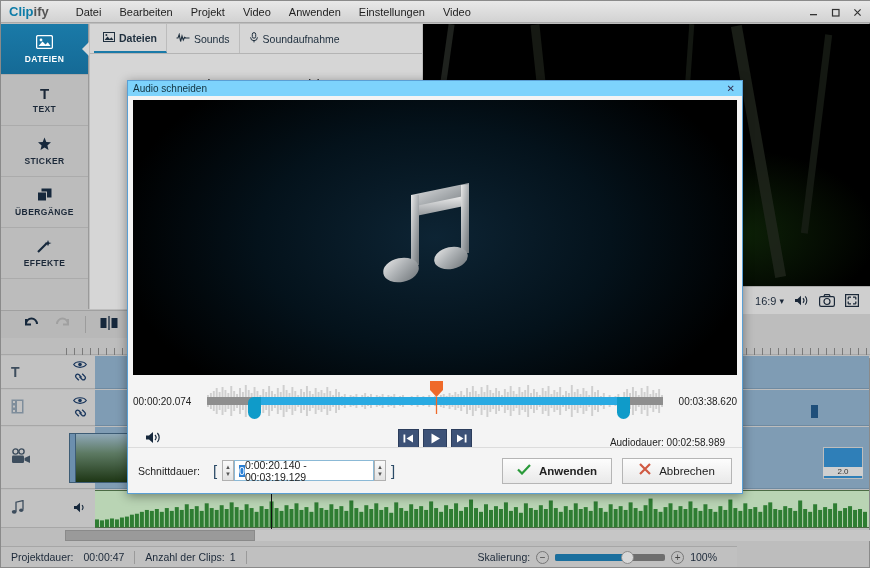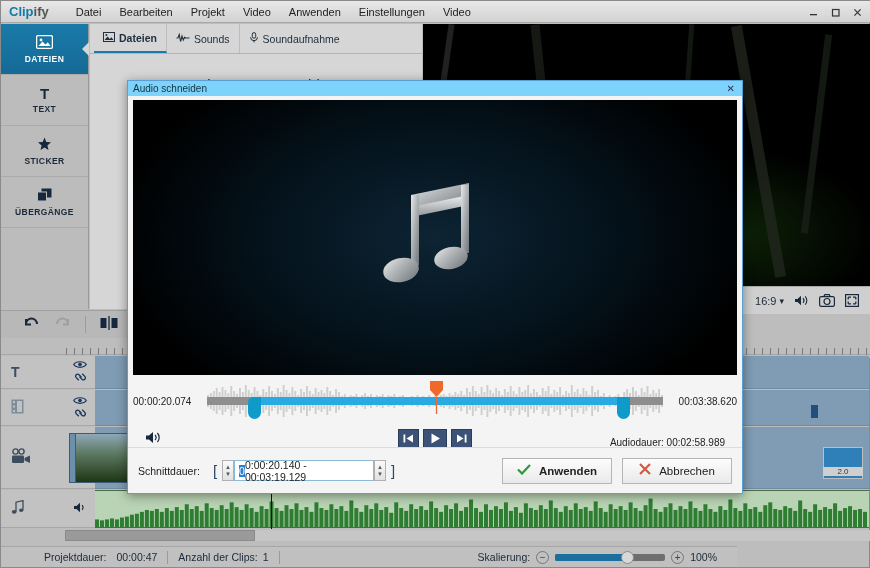--- a/index.html
+++ b/index.html
@@ -176,21 +176,21 @@
     position: absolute; left: 64px; top: 529px; width: 806px; height: 11px;
     background: #c6c6c6;
   }
   .scrollthumb {
     position: absolute; left: 0; top: 0; height: 11px; width: 190px;
     background: #9a9a9a; border: 1px solid #8a8a8a;
   }
   .statusbar {
     position: absolute; left: 0; bottom: 0; width: 736px; height: 21px;
     background: #c0c0c0; border-top: 1px solid #a6a6a6;
-    display: flex; align-items: center; color: #1b2838; font-size: 10.5px; padding-left: 33px;
+    display: flex; align-items: center; color: #1b2838; font-size: 10.5px;
   }
   .statusbar .sitem { padding: 0 10px; }
   .statusbar .ssep { width: 1px; height: 13px; background: #9a9a9a; }
   .zoomwrap {
     position: absolute; right: 20px; display: flex; align-items: center; gap: 6px;
   }
   .zoomtrack {
     width: 110px; height: 7px; background: #6e6e6e; border-radius: 2px;
     position: relative;
   }
@@ -348,20 +348,29 @@
       <span class="lbl">STICKER</span>
     </div>
     <div class="navitem">
       <span class="ico">
         <svg width="15" height="14" viewBox="0 0 15 14">
             <rect x="4.5" y="0.5" width="10" height="9" fill="#16283c"></rect>
             <rect x="0.5" y="4" width="9" height="9" fill="#16283c" stroke="#bcbcbc" stroke-width="1"></rect>
           </svg>
       </span>
       <span class="lbl">ÜBERGÄNGE</span>
+    </div>
+    <div class="navitem">
+      <span class="ico">
+        <svg width="16" height="14" viewBox="0 0 16 14">
+            <path d="M1 13 L10 4" stroke="#16283c" stroke-width="2.2"></path>
+            <path d="M11 1 L12 3.4 L14.5 4 L12 4.9 L11 7.2 L10 4.9 L7.6 4 L10 3.4 Z" fill="#16283c"></path>
+          </svg>
+      </span>
+      <span class="lbl">EFFEKTE</span>
     </div>
     <div class="navfill"></div>
   </div>
 
   <div class="filespanel">
     <div class="tabsrow">
       <div class="tabi active">
         <span class="ti">
           <svg width="12" height="10" viewBox="0 0 12 10">
               <rect x="0.5" y="0.5" width="11" height="9" fill="none" stroke="#20303f" stroke-width="1"></rect>

